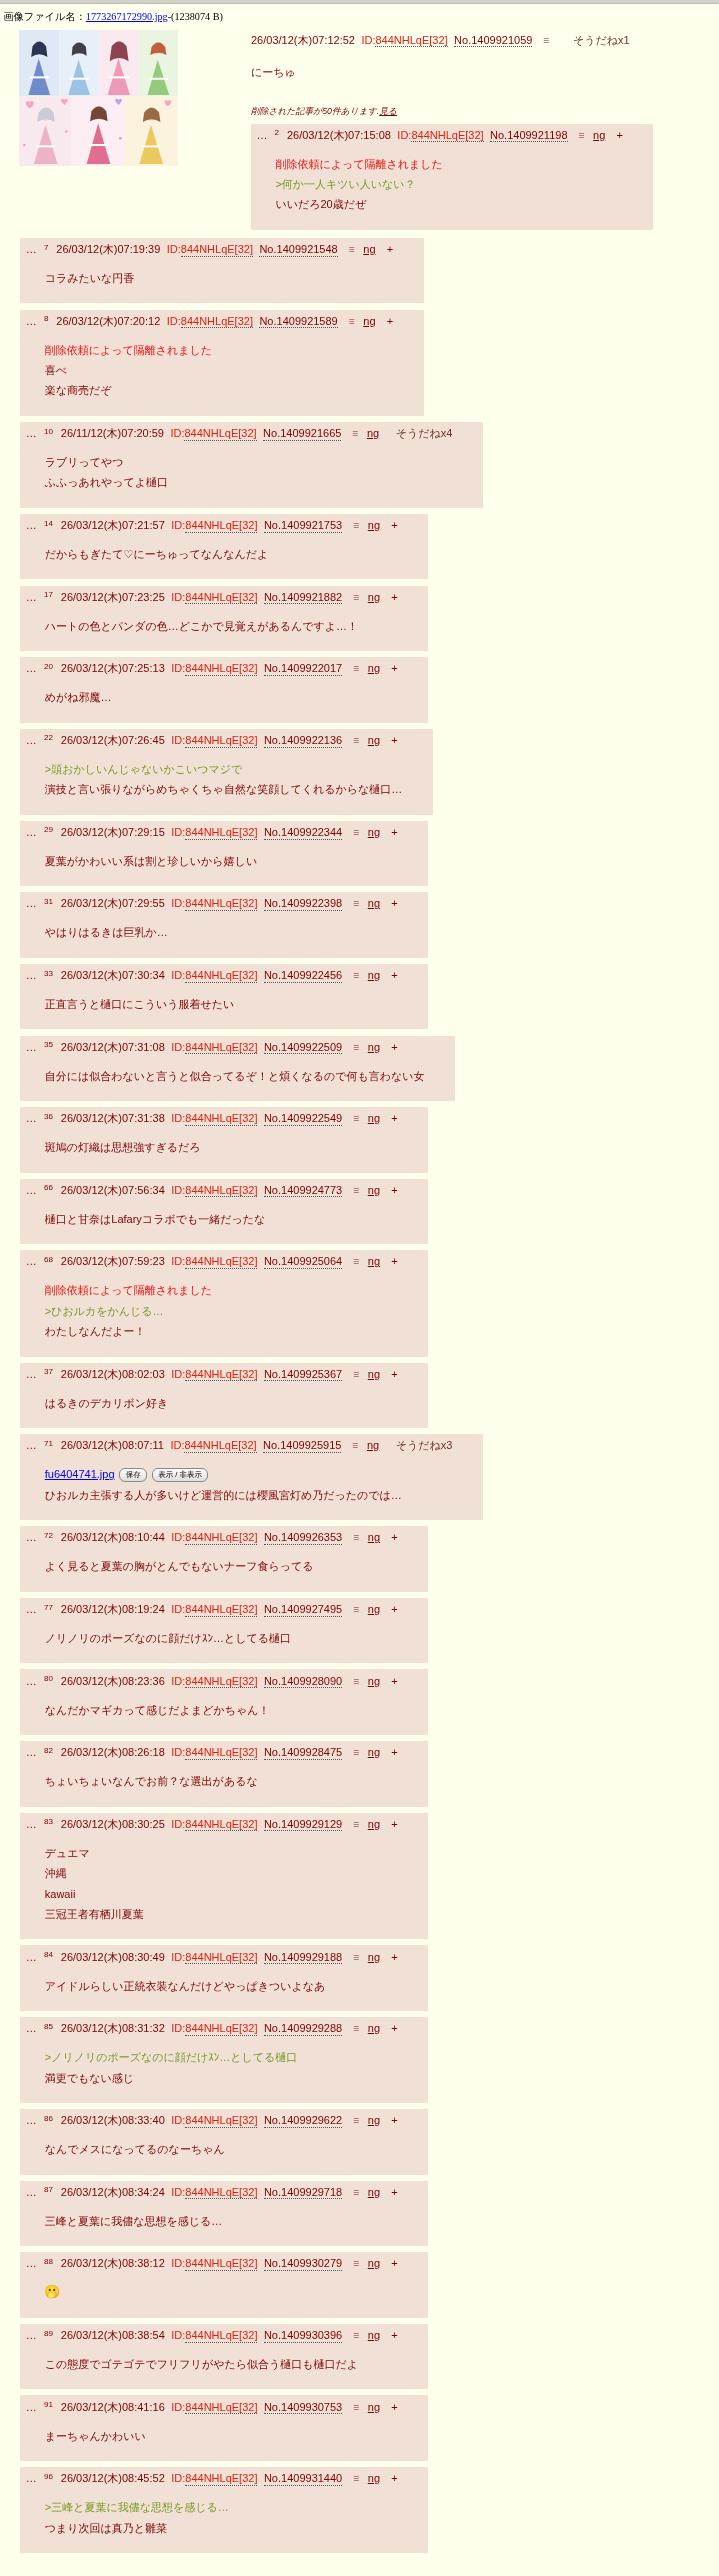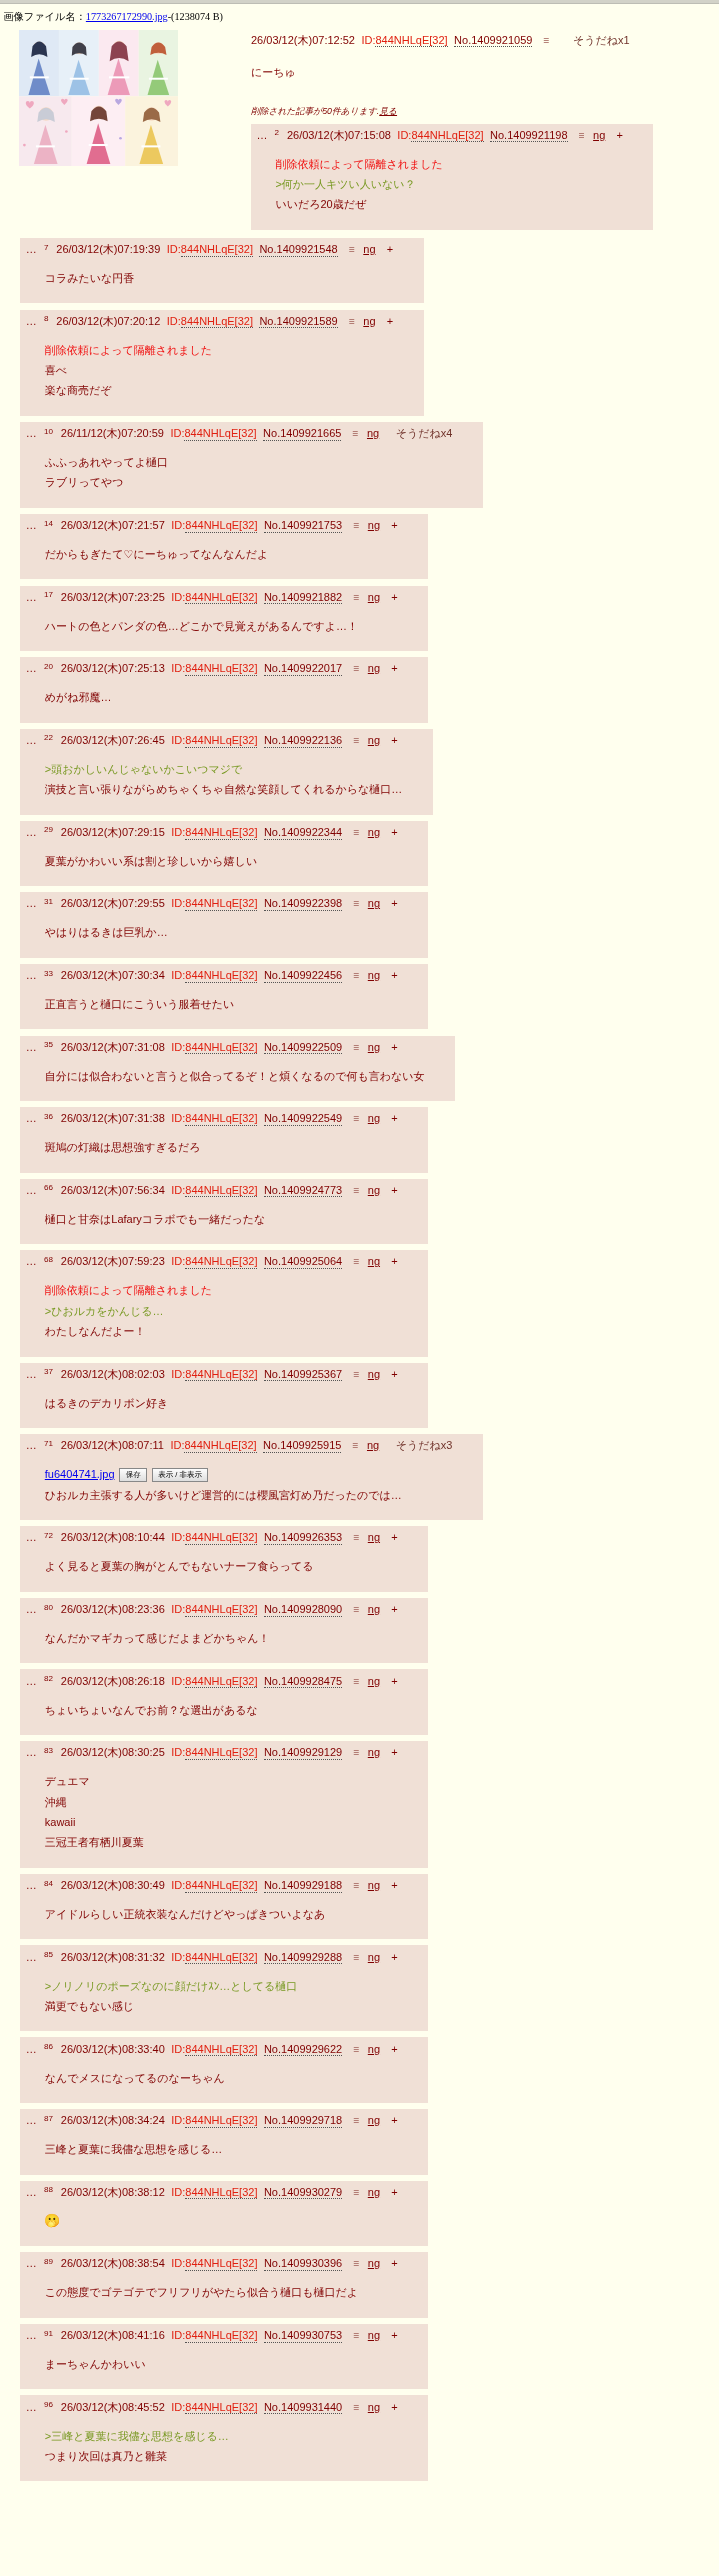--- a/index.html
+++ b/index.html
@@ -42,21 +42,21 @@
   .dots{color:#800000;cursor:pointer;letter-spacing:0.7px;}
   .rnum{font-size:8.1px;vertical-align:3.4px;margin:0 4.8px 0 3.4px;color:#800000;}
   .rbody{margin:11px 0 0 19px;line-height:20.4px;font-size:11px;color:#800000;}
   .rbody div{white-space:nowrap;}
   .redline{color:#f01010;}
   .quote{color:#789922;}
   .emoji-line{font-size:13px;line-height:20.4px;}
   .btn{
     font-size:7.5px;color:#000;
     background:linear-gradient(#fdfdfd,#dedede);
-    border:0.7px solid #888;border-radius:0;
+    border:0.7px solid #888;border-radius:6px;
     padding:1.4px 5.4px;margin-left:4.8px;cursor:pointer;
     font-family:"Liberation Sans","DejaVu Sans",sans-serif;
     vertical-align:1.4px;
   }
 </style>
 </head>
 <body>
 
 <div class="topbar"></div>
 
@@ -193,22 +193,22 @@
     <div class="rhead">
       <span class="dots">…</span>
       <span class="rnum">10</span>
       <span class="rdate">26/11/12(木)07:20:59</span>
       <span class="idwrap"><span class="idp">ID:</span><span class="idv">844NHLqE[32]</span></span>
       <span class="rno">No.1409921665</span>
       <span class="micon">≡</span>
       <a class="ng">ng</a>
     <span class="sodane">そうだねx4</span></div>
     <div class="rbody">
+        <div>ラブリってやつ</div>
         <div>ふふっあれやってよ樋口</div>
-        <div>ラブリってやつ</div>
       </div>
   </div>
     <div class="reply">
     <div class="rhead">
       <span class="dots">…</span>
       <span class="rnum">14</span>
       <span class="rdate">26/03/12(木)07:21:57</span>
       <span class="idwrap"><span class="idp">ID:</span><span class="idv">844NHLqE[32]</span></span>
       <span class="rno">No.1409921753</span>
       <span class="micon">≡</span>
@@ -395,20 +395,34 @@
       <span class="dots">…</span>
       <span class="rnum">72</span>
       <span class="rdate">26/03/12(木)08:10:44</span>
       <span class="idwrap"><span class="idp">ID:</span><span class="idv">844NHLqE[32]</span></span>
       <span class="rno">No.1409926353</span>
       <span class="micon">≡</span>
       <a class="ng">ng</a>
     <span class="plus">+</span></div>
     <div class="rbody">
         <div>よく見ると夏葉の胸がとんでもないナーフ食らってる</div>
+      </div>
+  </div>
+    <div class="reply">
+    <div class="rhead">
+      <span class="dots">…</span>
+      <span class="rnum">77</span>
+      <span class="rdate">26/03/12(木)08:19:24</span>
+      <span class="idwrap"><span class="idp">ID:</span><span class="idv">844NHLqE[32]</span></span>
+      <span class="rno">No.1409927495</span>
+      <span class="micon">≡</span>
+      <a class="ng">ng</a>
+    <span class="plus">+</span></div>
+    <div class="rbody">
+        <div>ノリノリのポーズなのに顔だけｽﾝ…としてる樋口</div>
       </div>
   </div>
     <div class="reply">
     <div class="rhead">
       <span class="dots">…</span>
       <span class="rnum">80</span>
       <span class="rdate">26/03/12(木)08:23:36</span>
       <span class="idwrap"><span class="idp">ID:</span><span class="idv">844NHLqE[32]</span></span>
       <span class="rno">No.1409928090</span>
       <span class="micon">≡</span>

